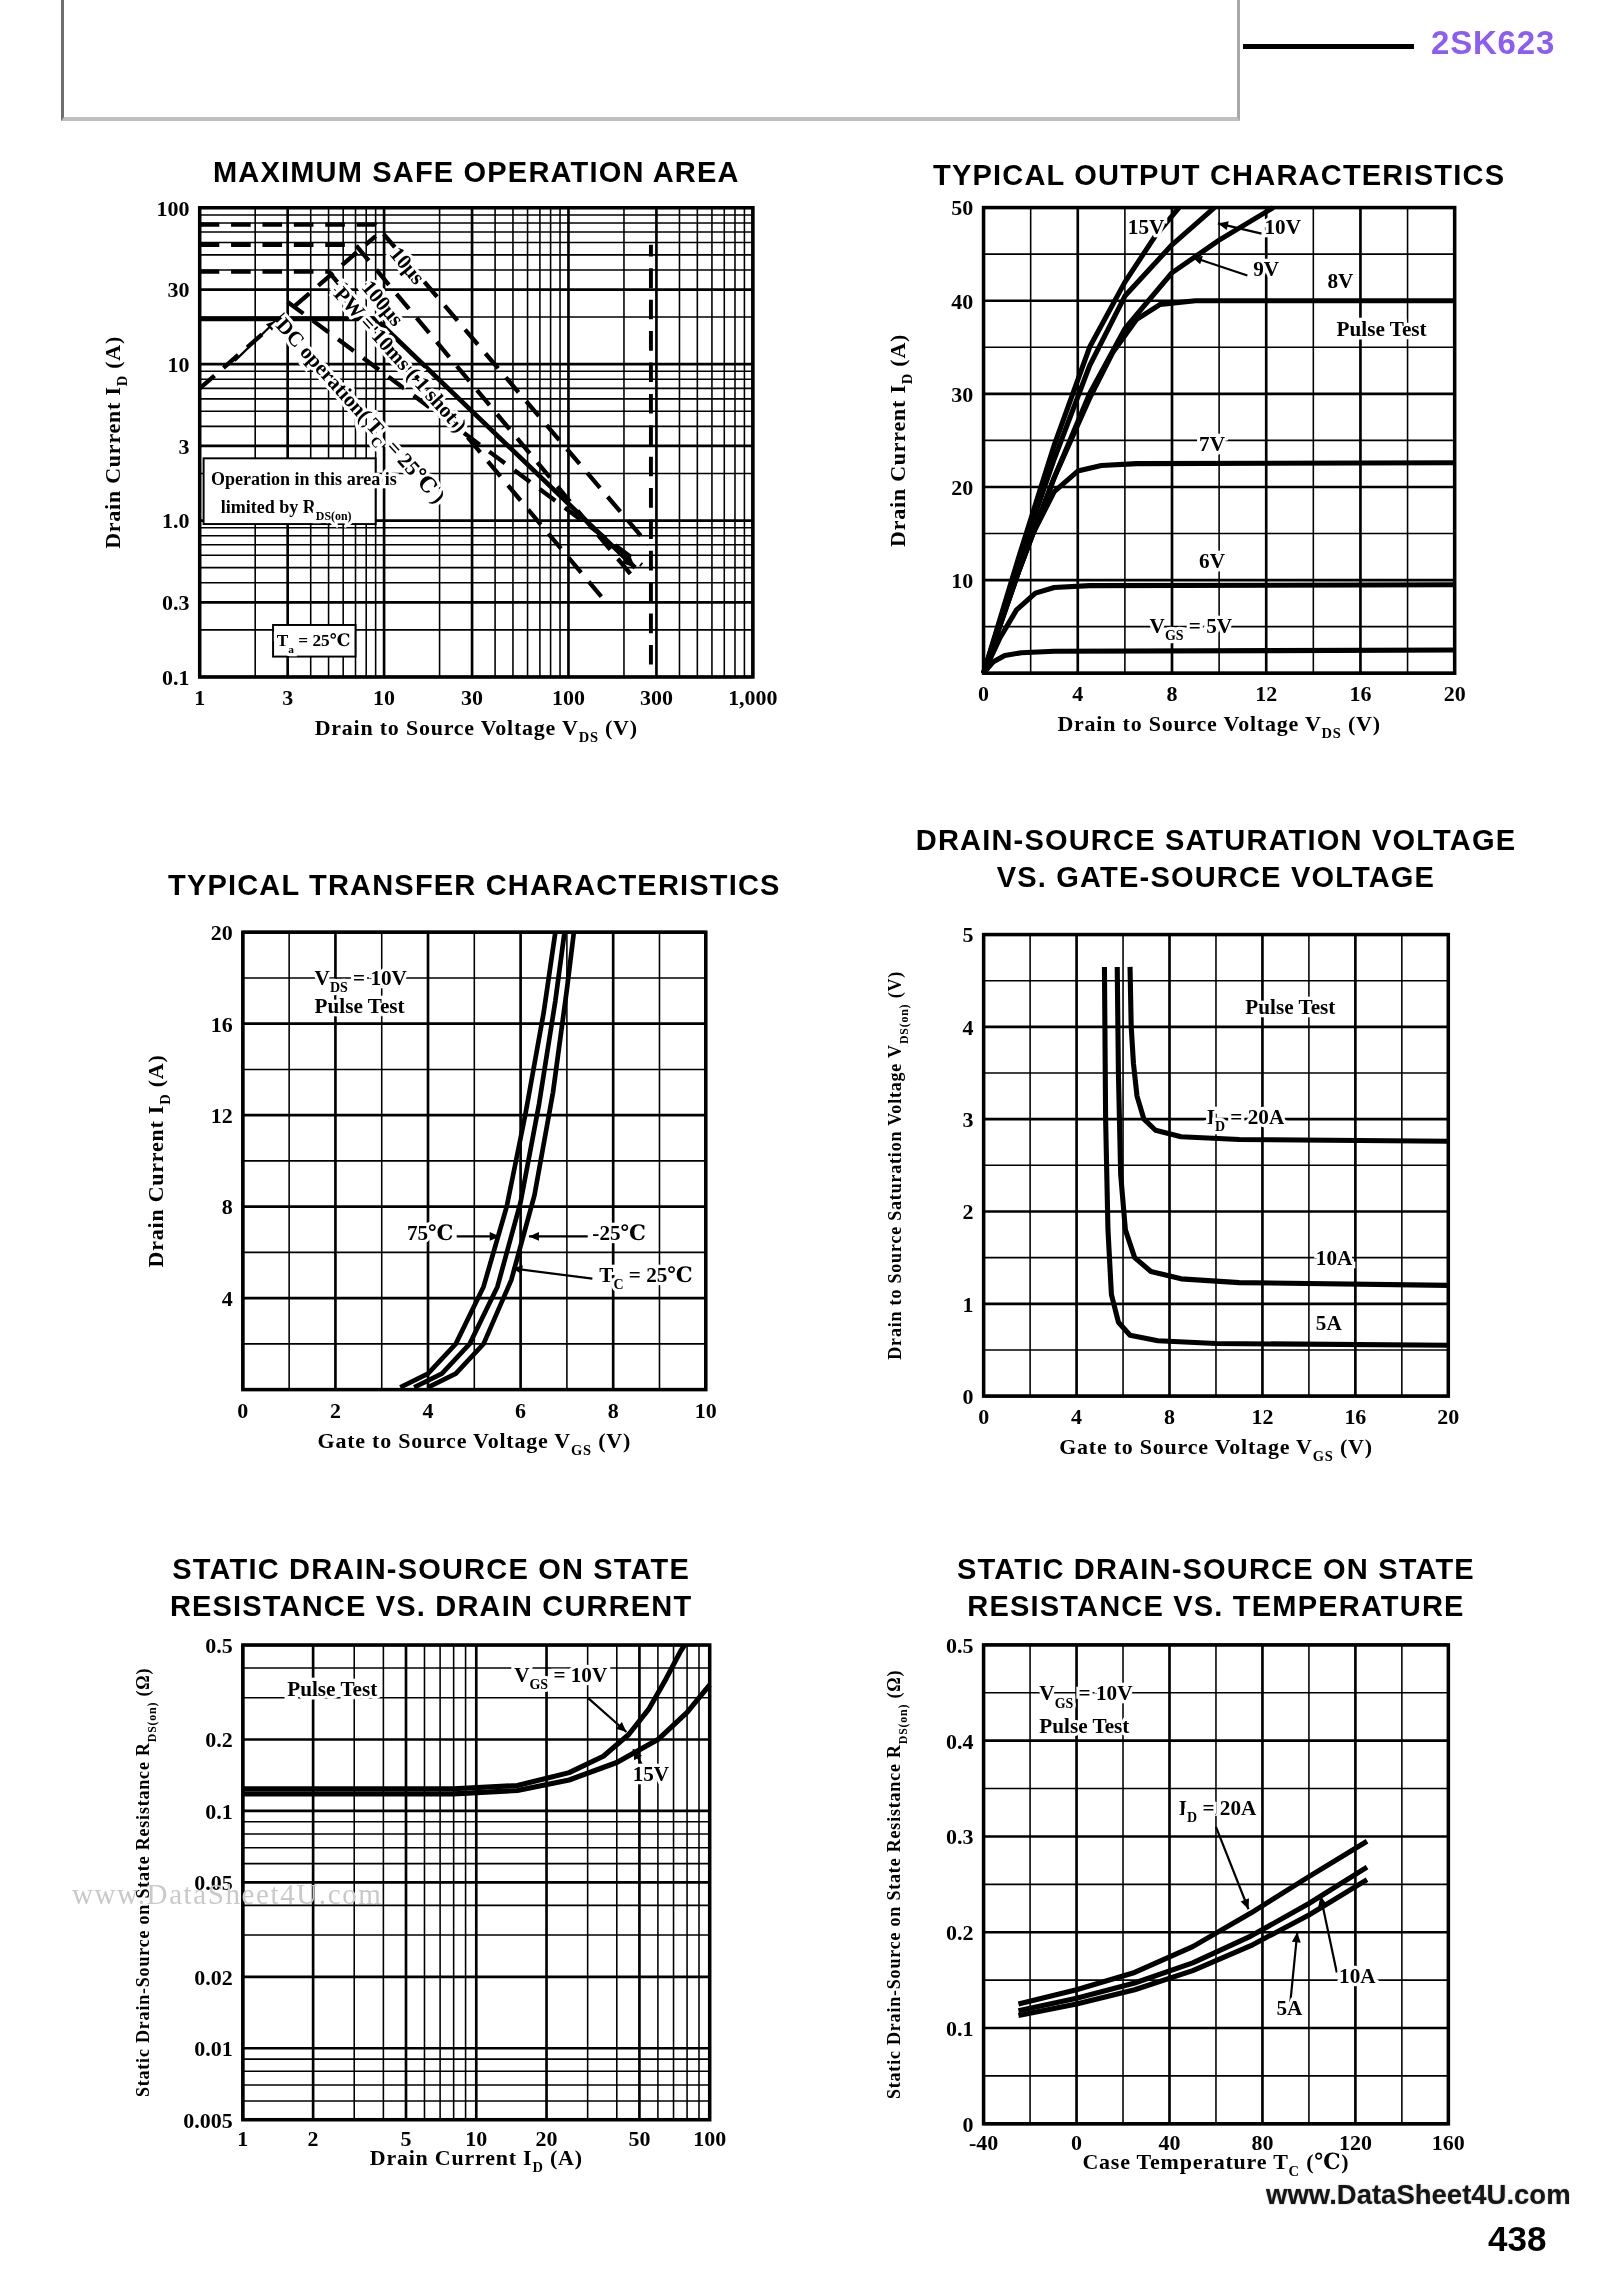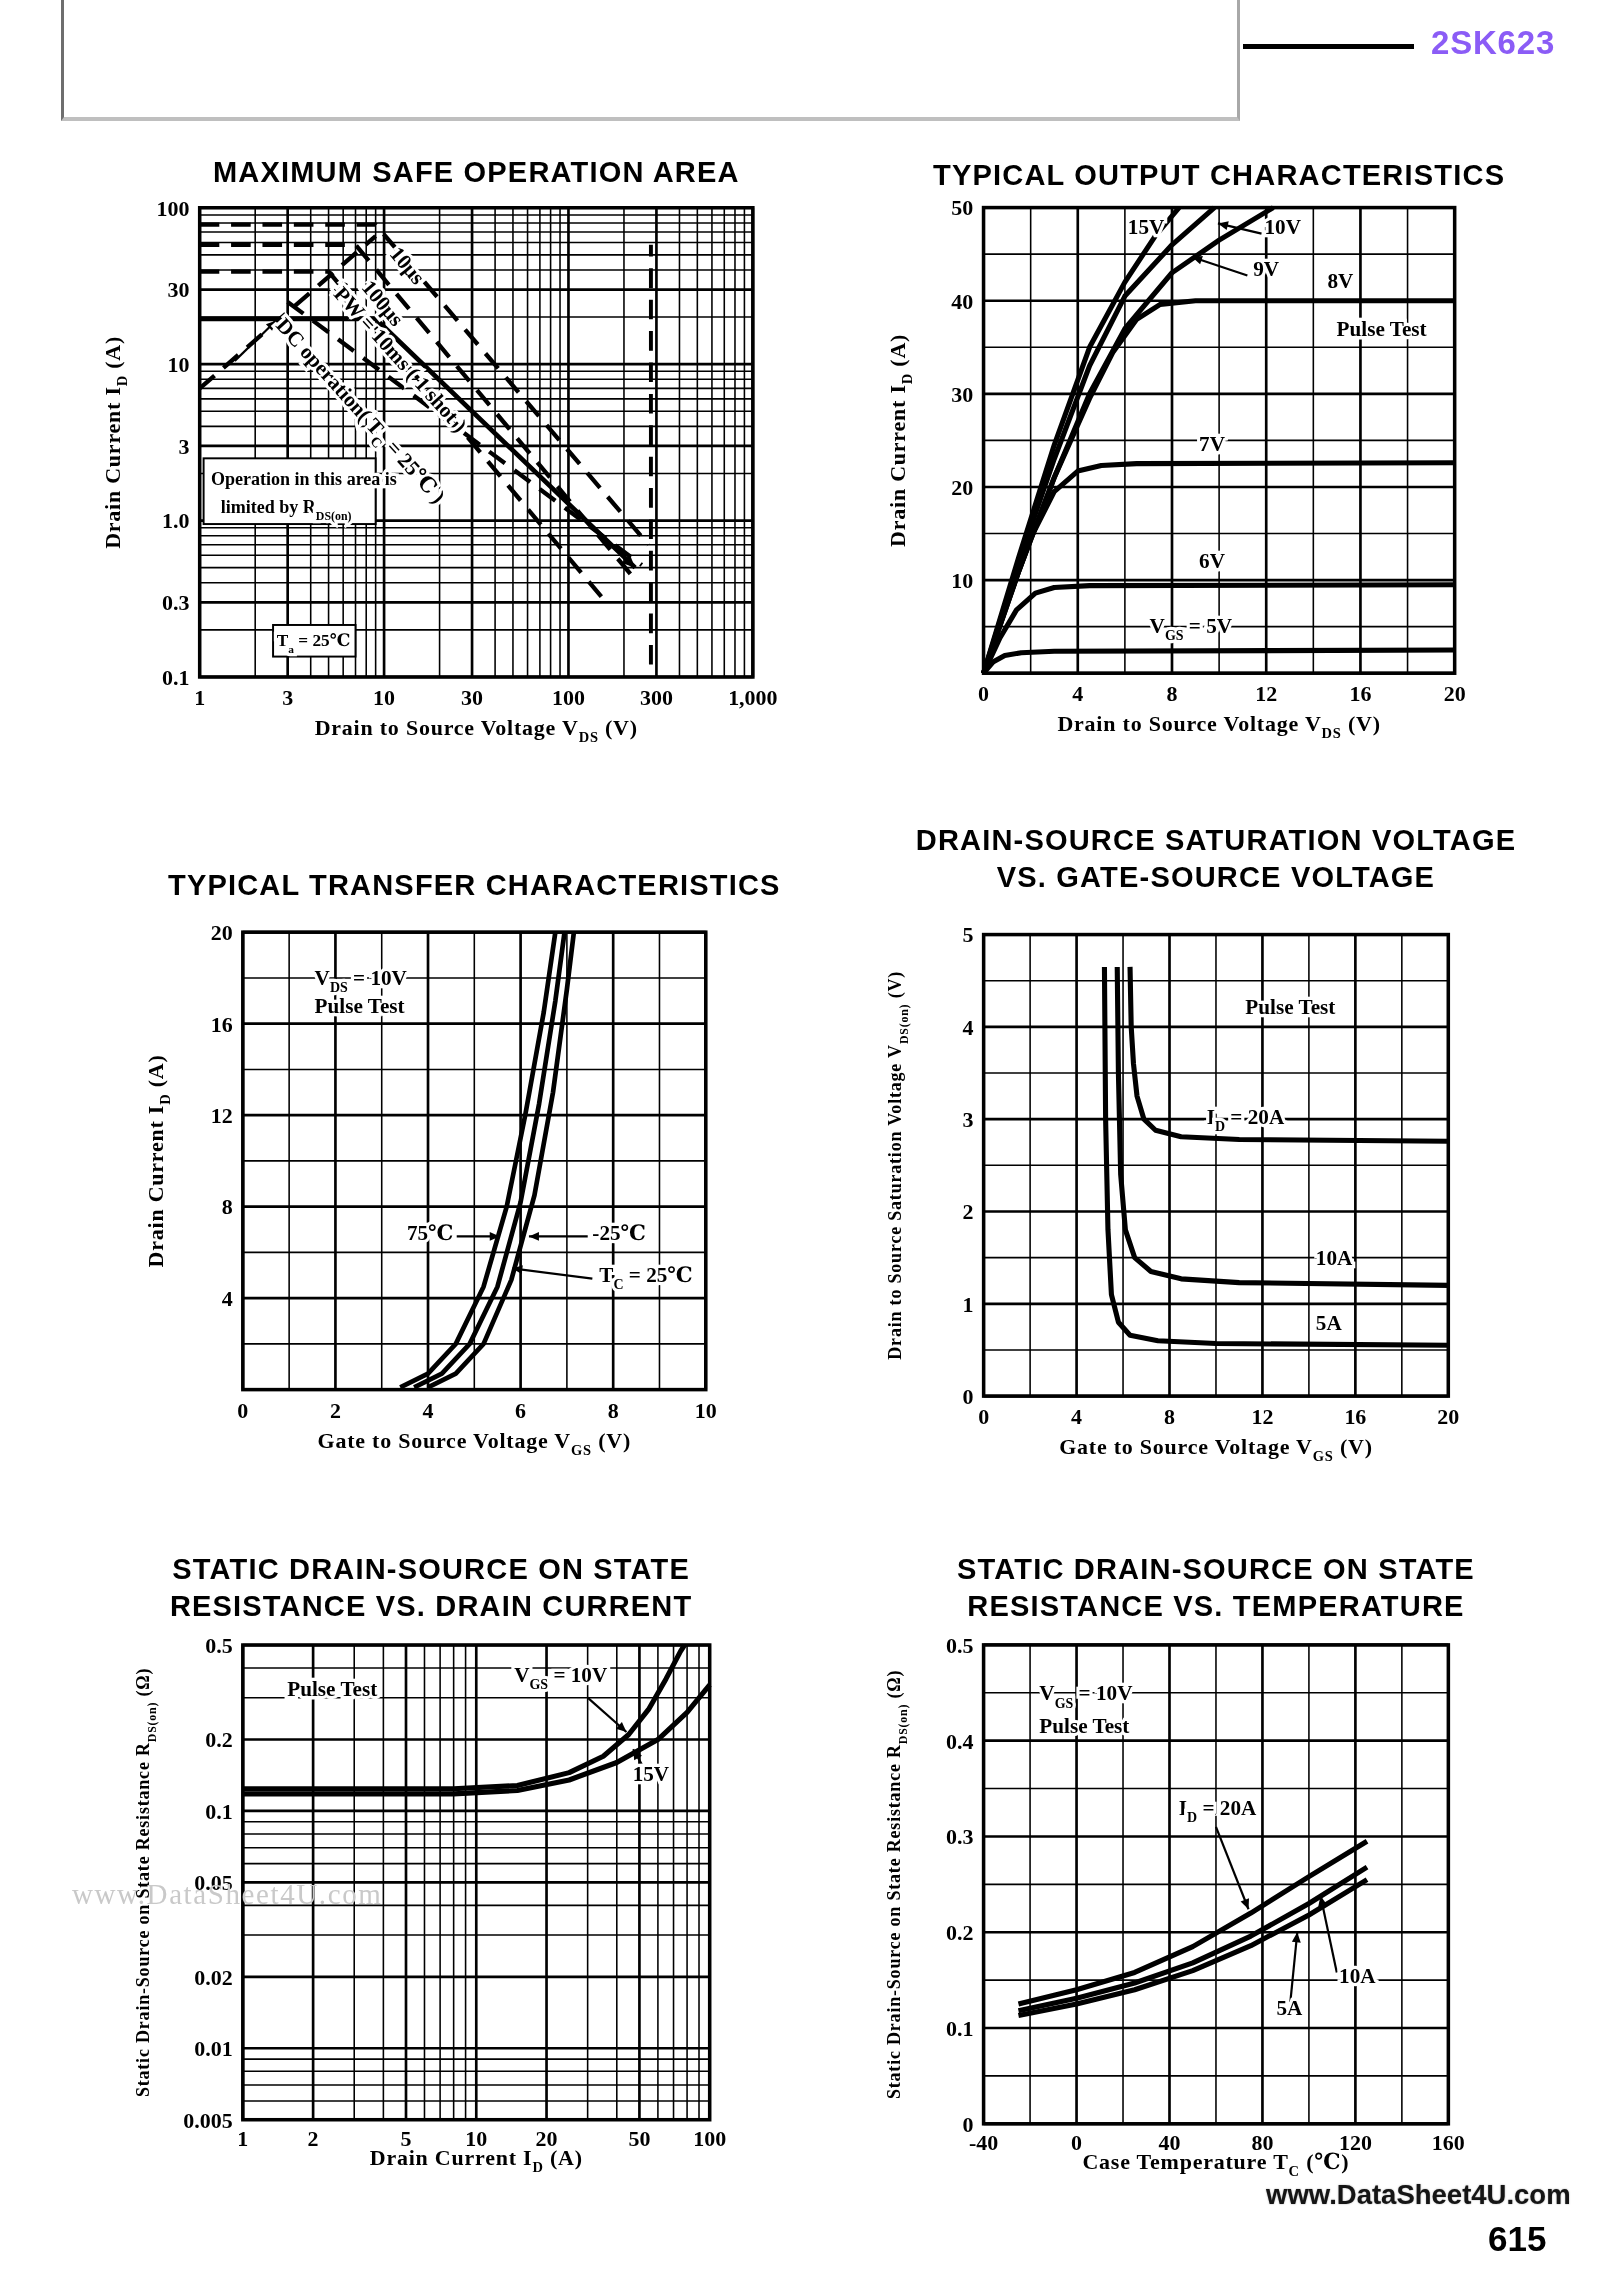--- a/index.html
+++ b/index.html
@@ -413,16 +413,16 @@
         <text x="185" y="150" font-family="&quot;Liberation Serif&quot;,&quot;DejaVu Serif&quot;,serif" font-size="28" font-weight="600" text-anchor="end"><tspan>0.5</tspan></text>
         <text x="494" y="808" font-family="&quot;Liberation Serif&quot;,&quot;DejaVu Serif&quot;,serif" font-size="28" font-weight="600" text-anchor="middle" letter-spacing="1"><tspan>Case Temperature  T</tspan><tspan dy="9" font-size="66%">C</tspan><tspan dy="-9">  (℃)</tspan></text>
         <text x="91" y="445" font-family="&quot;Liberation Serif&quot;,&quot;DejaVu Serif&quot;,serif" font-size="23" font-weight="600" text-anchor="middle" letter-spacing="1" transform="rotate(-90 91 445)"><tspan>Static Drain-Source on State Resistance  R</tspan><tspan dy="9" font-size="66%">DS(on)</tspan><tspan dy="-9">  (Ω)</tspan></text>
         <text x="494" y="56" font-family="&quot;Liberation Sans&quot;,&quot;DejaVu Sans&quot;,sans-serif" font-size="37" font-weight="700" text-anchor="middle" letter-spacing="1.5"><tspan>STATIC DRAIN-SOURCE ON STATE</tspan></text>
         <text x="494" y="103" font-family="&quot;Liberation Sans&quot;,&quot;DejaVu Sans&quot;,sans-serif" font-size="37" font-weight="700" text-anchor="middle" letter-spacing="1.5"><tspan>RESISTANCE VS. TEMPERATURE</tspan></text>
       </svg>
   </div>
 
   <div class="wm">www.DataSheet4U.com</div>
   <div class="footer-brand">www.DataSheet4U.com</div>
-  <div class="page-num">615</div>
+  <div class="page-num">438</div>
 
 </div>
 
 
 </body></html>

